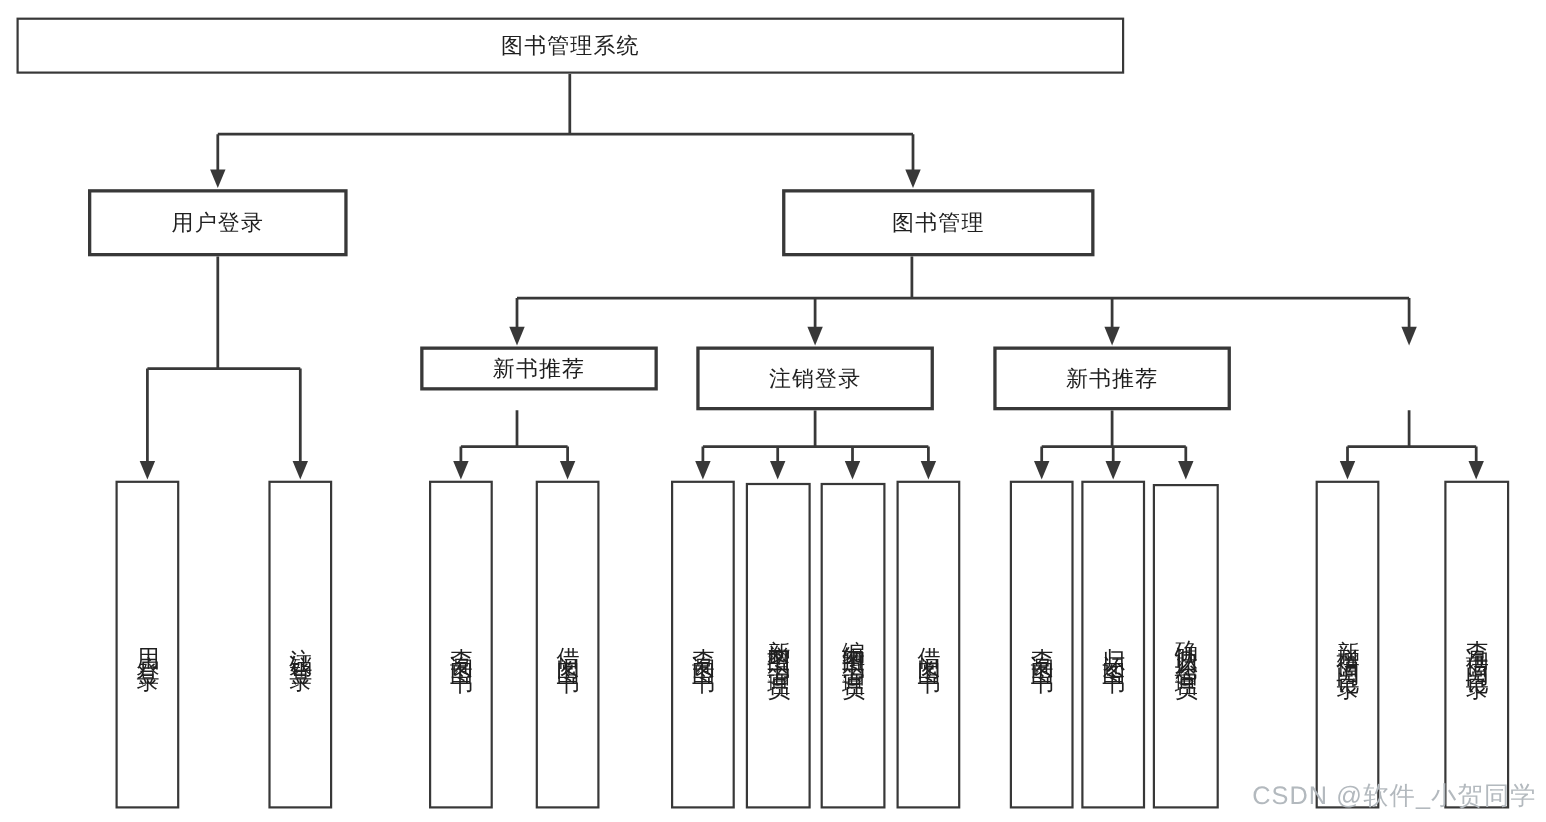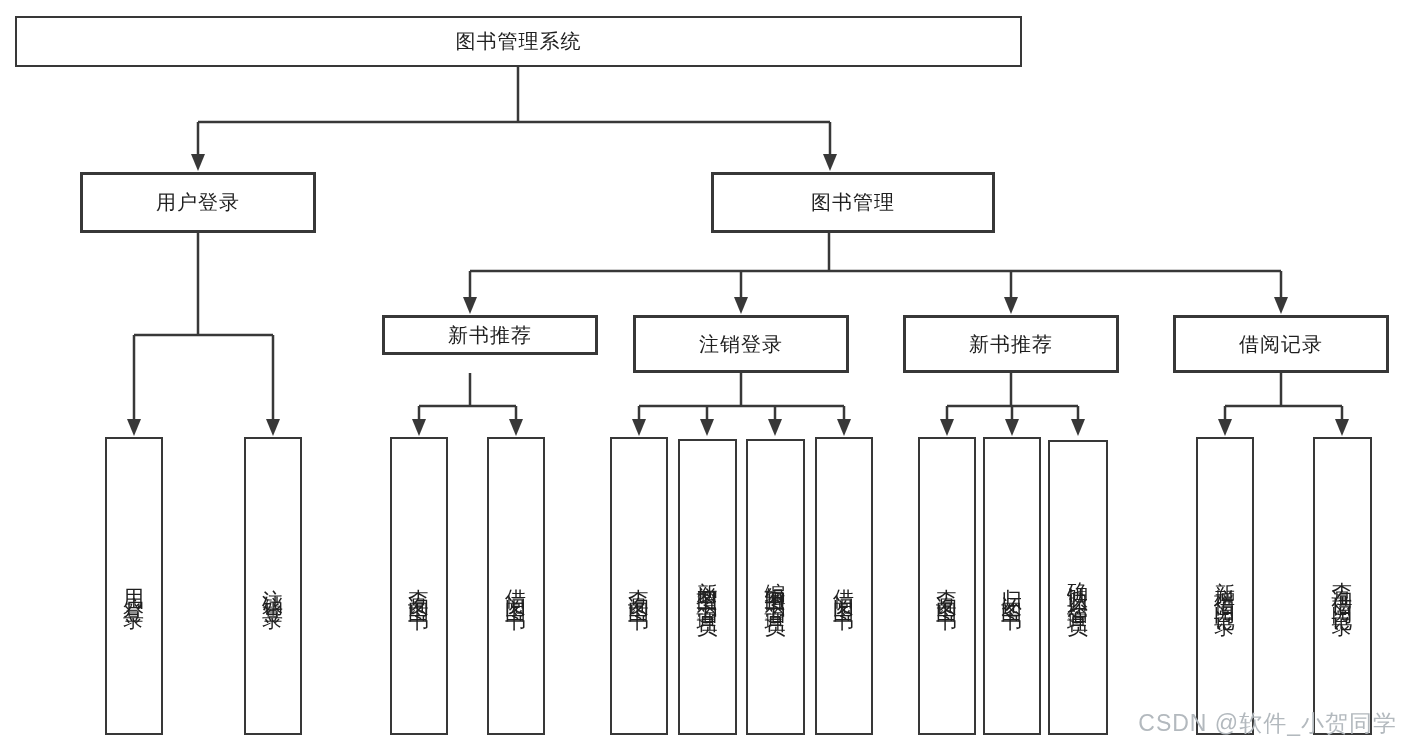--- a/index.html
+++ b/index.html
@@ -104,23 +104,20 @@
 
   <div class="box" style="left:382px; top:315px; width:216px; height:40px">
     <span class="label">新书推荐</span>
   </div>
   <div class="box" style="left:633px; top:315px; width:216px; height:58px">
     <span class="label">注销登录</span>
   </div>
   <div class="box" style="left:903px; top:315px; width:216px; height:58px">
     <span class="label">新书推荐</span>
   </div>
-  <div class="box" style="left:1173px; top:315px; width:216px; height:58px">
-    <span class="label">借阅记录</span>
-  </div>
 
   <div class="box leaf" style="left:105px; top:437px; width:58px; height:298px">
     <span class="label">用户登录</span>
   </div>
   <div class="box leaf" style="left:244px; top:437px; width:58px; height:298px">
     <span class="label">注销登录</span>
   </div>
 
   <div class="box leaf" style="left:390px; top:437px; width:58px; height:298px">
     <span class="label">查询图书</span>

